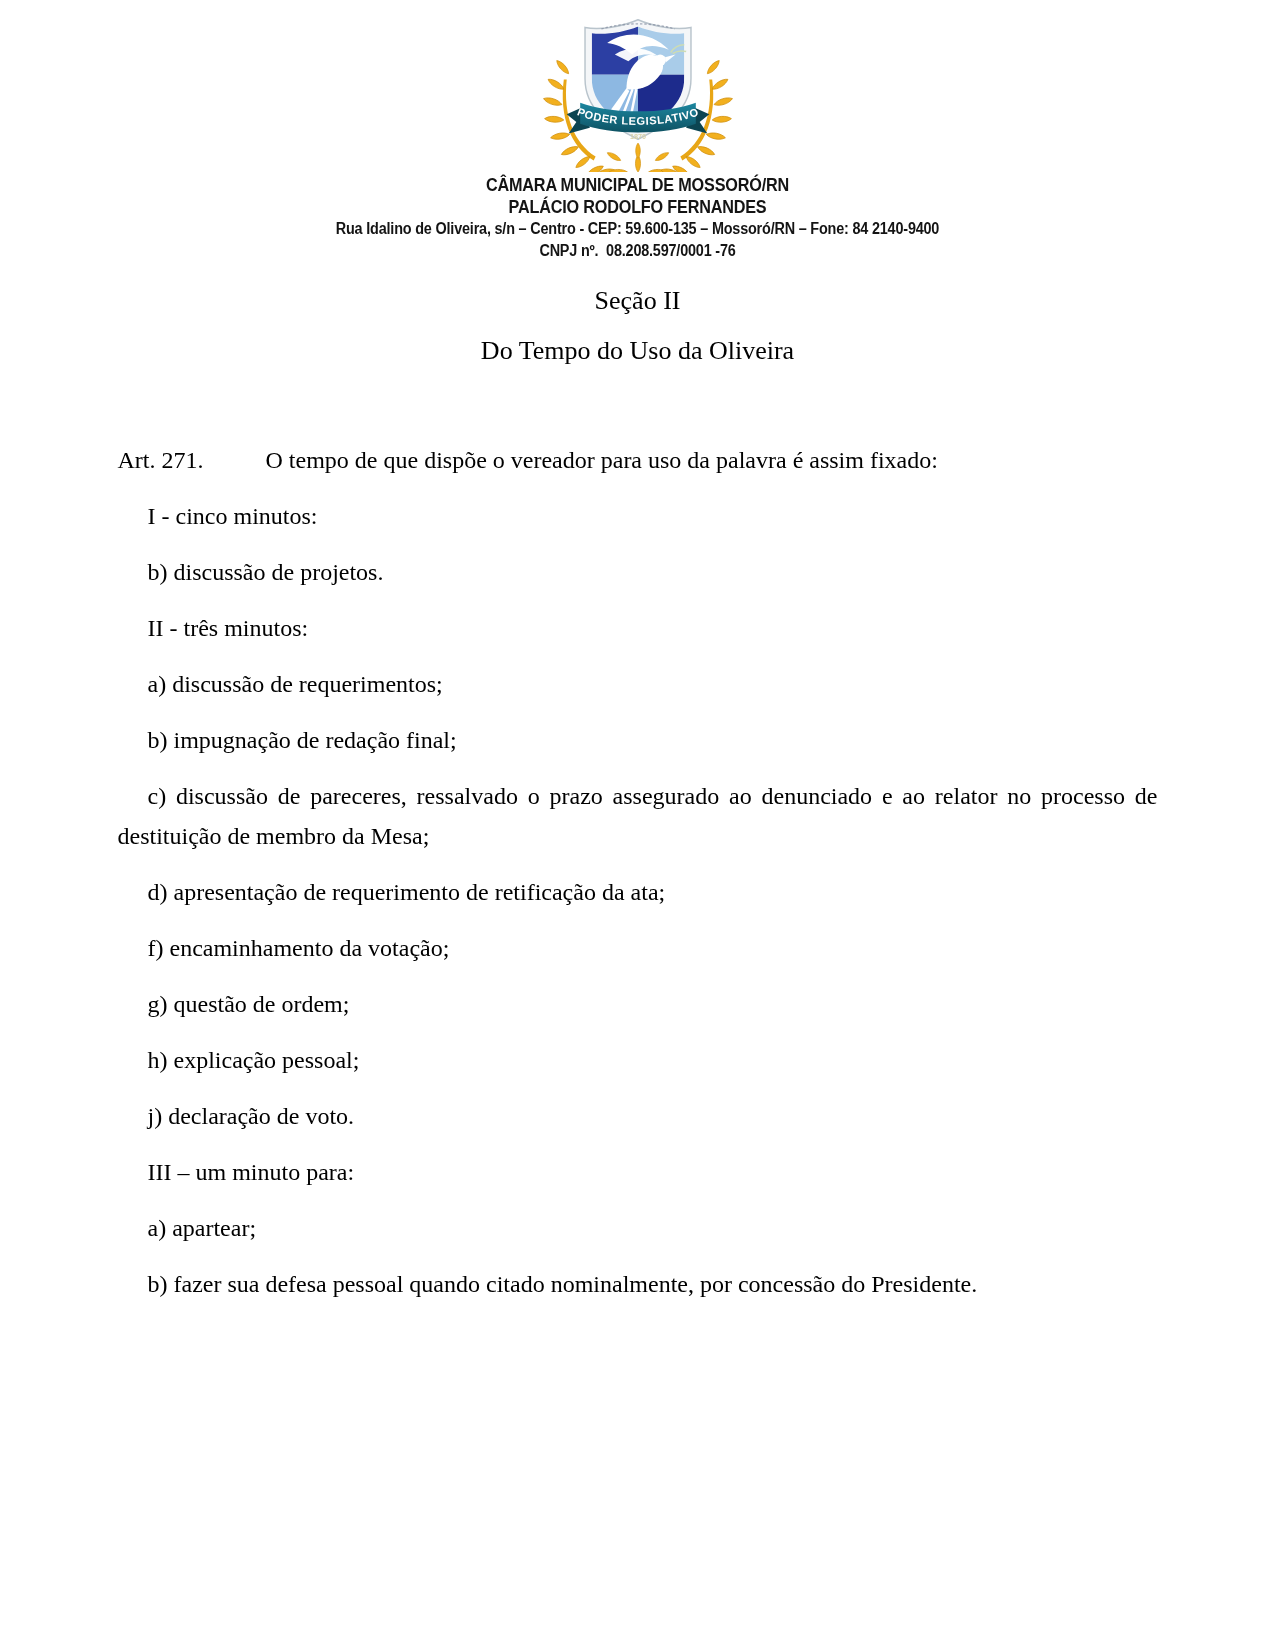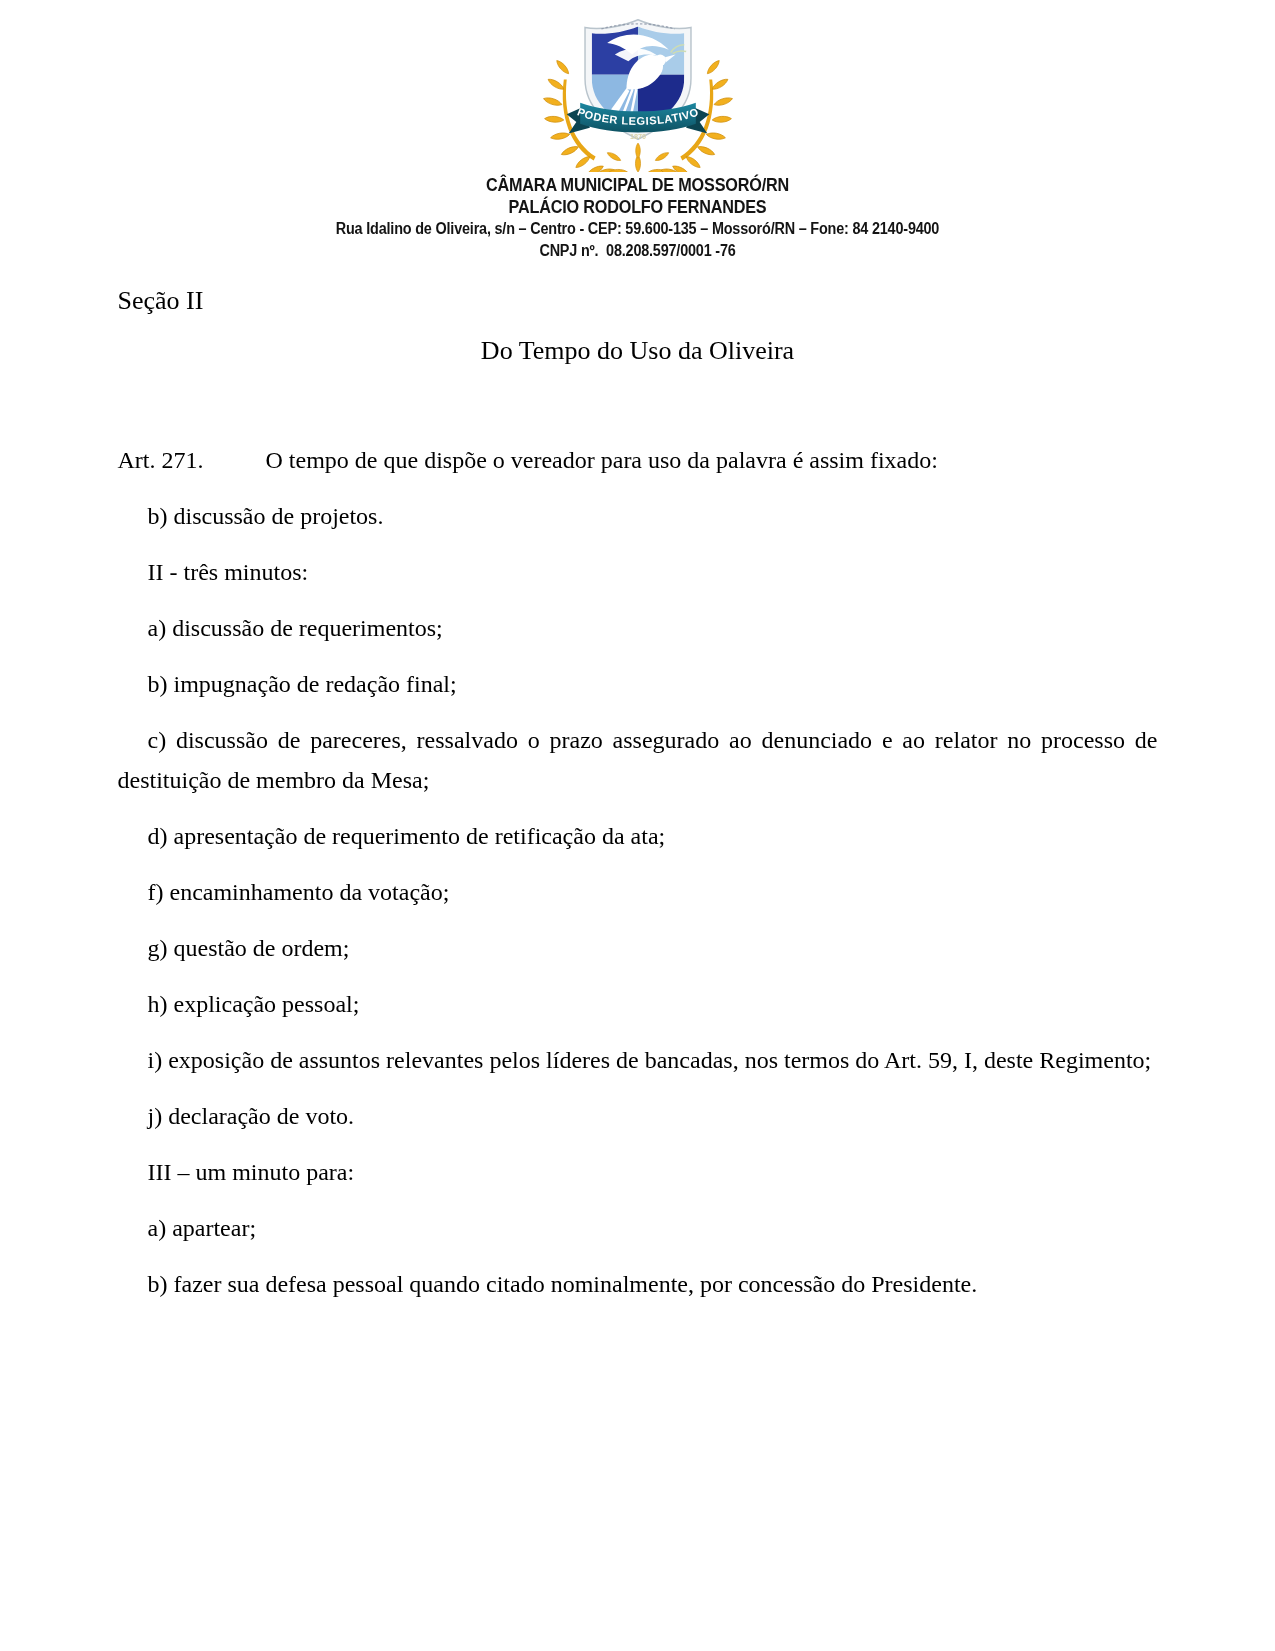--- a/index.html
+++ b/index.html
@@ -31,20 +31,21 @@
   
   .doc-body {
     width:1040px;
     margin:0 auto;
     font-size:24px;
     line-height:40px;
     text-align:justify;
   }
   .section-number {
     margin:22px 0 0;
+    text-align:center;
     font-size:26px; font-weight:normal; line-height:34px;
   }
   .section-title {
     margin:16px 0 0;
     text-align:center;
     font-size:26px; font-weight:normal; line-height:34px;
   }
   .doc-body p { margin:0 0 16px; text-indent:30px; }
   p.article { margin-top:72px; text-indent:0; }
   .article-label { display:inline-block; width:148px; }
@@ -161,28 +162,28 @@
       <div class="org-line-sm cnpj">CNPJ nº.  08.208.597/0001 -76</div>
     </div>
   </div>
 
   <div class="doc-body">
     <h2 class="section-number">Seção II</h2>
     <h3 class="section-title">Do Tempo do Uso da Oliveira</h3>
 
     <p class="article"><span class="article-label">Art. 271.</span><span>O tempo de que dispõe o vereador para uso da palavra é assim fixado:</span></p>
 
+    <p>I - cinco minutos:</p>
     <p>b) discussão de projetos.</p>
     <p>II - três minutos:</p>
     <p>a) discussão de requerimentos;</p>
     <p>b) impugnação de redação final;</p>
     <p>c) discussão de pareceres, ressalvado o prazo assegurado ao denunciado e ao relator no processo de destituição de membro da Mesa;</p>
     <p>d) apresentação de requerimento de retificação da ata;</p>
     <p>f) encaminhamento da votação;</p>
     <p>g) questão de ordem;</p>
     <p>h) explicação pessoal;</p>
-    <p>i) exposição de assuntos relevantes pelos líderes de bancadas, nos termos do Art. 59, I, deste Regimento;</p>
     <p>j) declaração de voto.</p>
     <p>III – um minuto para:</p>
     <p>a) apartear;</p>
     <p>b) fazer sua defesa pessoal quando citado nominalmente, por concessão do Presidente.</p>
   </div>
 </div>
 
 </body></html>

